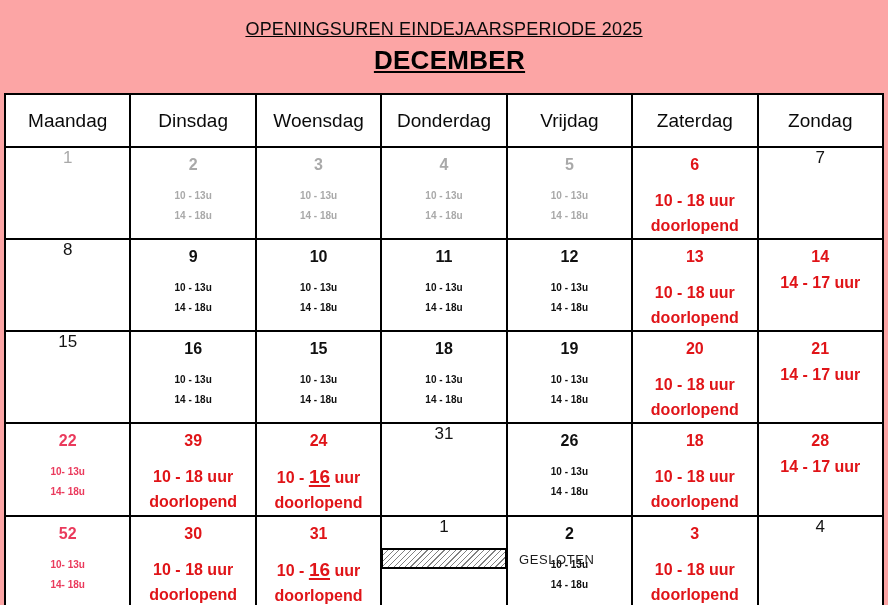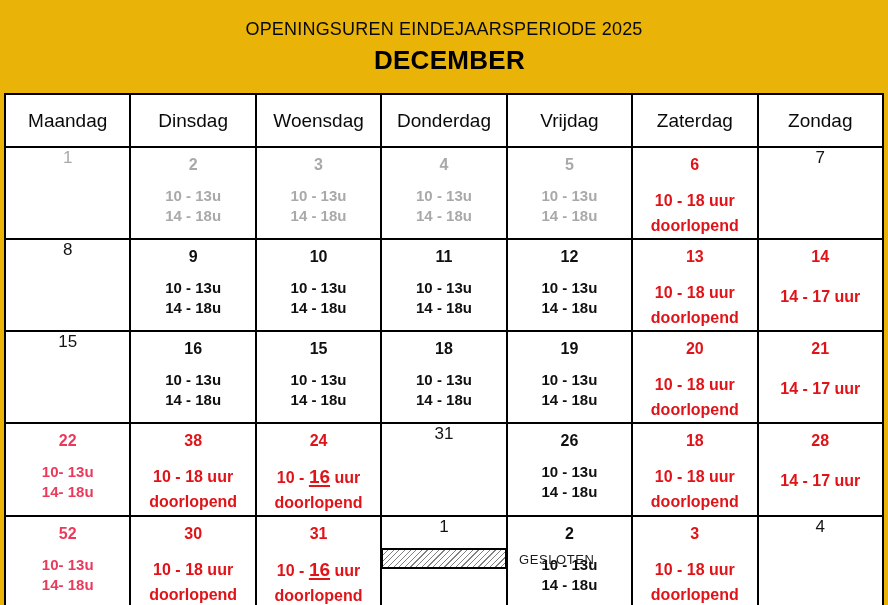--- a/index.html
+++ b/index.html
@@ -1,18 +1,18 @@
 <!DOCTYPE html>
 <html style="--red: #E01418; --monday: #EA3A5C; --muted: #A9A9A9;"><head>
 <meta charset="utf-8">
 <style>
   html,body { margin:0; padding:0; background:#fff; }
   .page {
-    position:relative; width:888px; height:605px; background:#eab308;
-    font-family:"Liberation Sans", sans-serif; color:#000; overflow:hidden;
+    position:relative; width:888px; height:605px; background:#fca5a5;
+    font-family:"Liberation Sans", sans-serif; color:#000; overflow:hidden;text-decoration:underline;
   }
   .title {
     text-align:center; padding-top:19px; font-size:18px; font-weight:normal;
     letter-spacing:0.2px; color:#0a0a0a;
   }
   .month {
     text-align:center; margin-top:5px; font-size:26px; font-weight:bold;
     letter-spacing:0.3px; color:#000;padding-left:11px;
   }
   table.cal {
@@ -29,24 +29,24 @@
   }
   td.closed {
     background:repeating-linear-gradient(135deg, #ffffff 0px, #ffffff 3.1px,
       rgba(45,45,45,0.60) 3.1px, rgba(45,45,45,0.60) 4px);
     vertical-align:middle;
   }
   .num { font-size:16px; font-weight:bold; margin-top:7px; line-height:20px; }
   td.closed .num { font-weight:normal; font-size:17px; margin-top:0; color:#141414; }
   td.closed.muted-num .num { color:var(--muted); }
   .lines-sm { margin-top:11px; }
-  .line-sm { font-size:15px; font-weight:bold; line-height:20px; }
+  .line-sm { font-size:10px; font-weight:bold; line-height:20px; }
   .lines-lg { margin-top:13px; }
   .line-lg { font-size:16px; font-weight:bold; line-height:25px; }
-  td.short .lines-lg { margin-top:17px; }
+  td.short .lines-lg { margin-top:3px; }
   td.muted .num, td.muted .line-sm { color:var(--muted); }
   td.open .num, td.open .line-sm { color:#101010; }
   td.special .num, td.special .line-lg,
   td.special16 .num, td.special16 .line-lg,
   td.short .num, td.short .line-lg { color:var(--red); }
   td.monday .num, td.monday .line-sm { color:var(--monday); }
   .em {
     font-size:19px; text-decoration:underline;
     text-underline-offset:2px; text-decoration-thickness:2px;
   }
@@ -218,21 +218,21 @@
         </tr>
         <tr>
           <td class="monday">
             <div class="num">22</div>
             <div class="lines-sm">
               <div class="line-sm">10- 13u</div>
               <div class="line-sm">14- 18u</div>
             </div>
           </td>
           <td class="special">
-            <div class="num">38</div>
+            <div class="num">39</div>
             <div class="lines-lg">
               <div class="line-lg">10 - 18 uur</div>
               <div class="line-lg">doorlopend</div>
             </div>
           </td>
           <td class="special16">
             <div class="num">24</div>
             <div class="lines-lg">
               <div class="line-lg"><span>10 - </span><span class="em">16</span><span> uur</span></div>
               <div class="line-lg">doorlopend</div>

